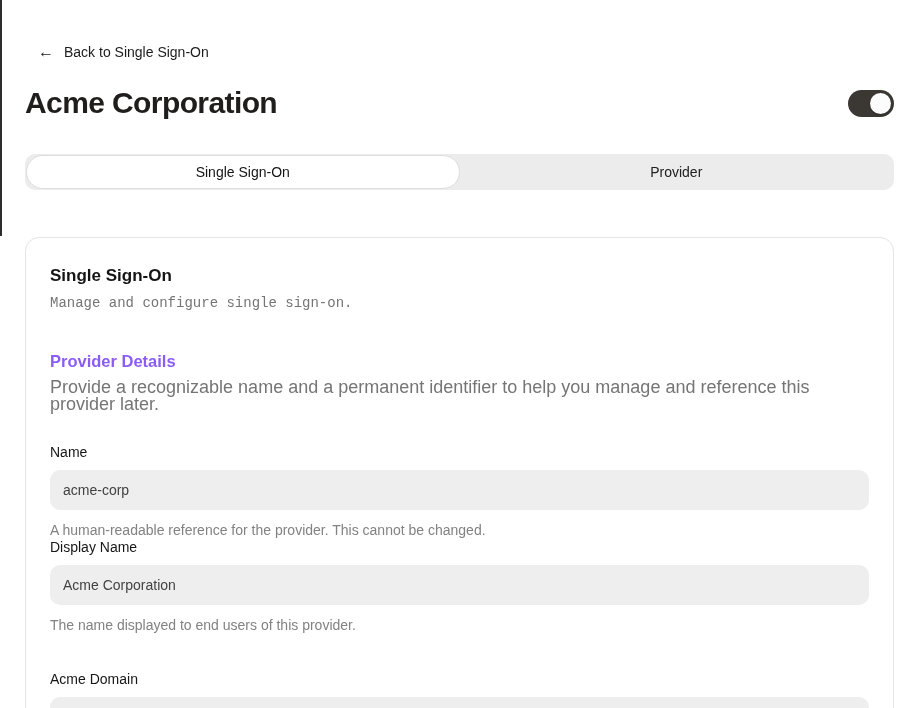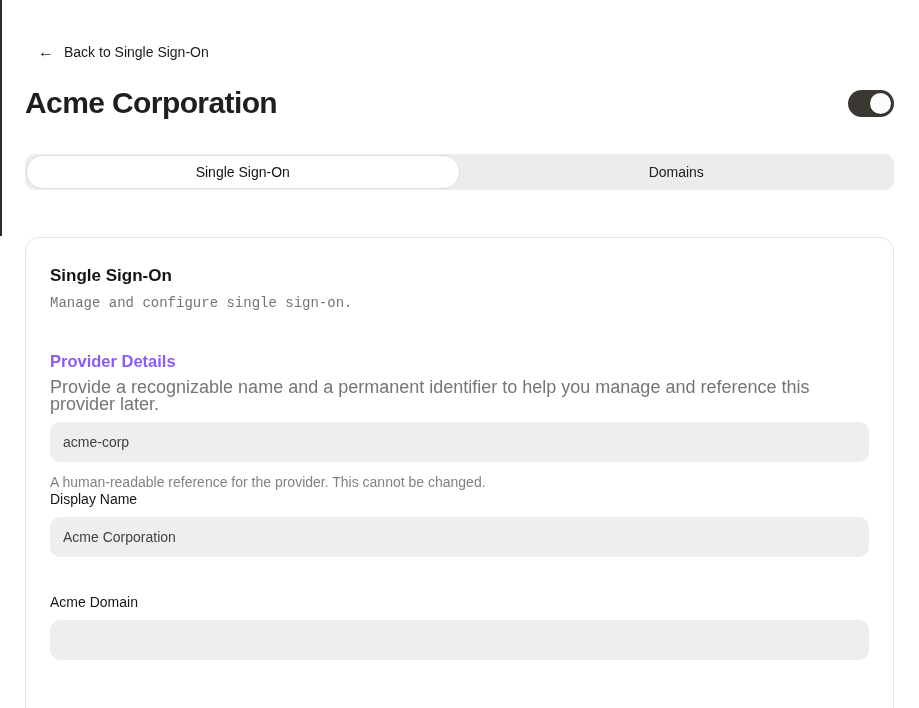--- a/index.html
+++ b/index.html
@@ -171,33 +171,35 @@
 
   <div class="title-row">
     <h1>Acme Corporation</h1>
     <div class="toggle">
       <div class="knob"></div>
     </div>
   </div>
 
   <div class="tabs">
     <div class="tab active">Single Sign-On</div>
-    <div class="tab">Domains</div>
+    <div class="tab">Provider</div>
   </div>
 
   <div class="card">
     <div class="card-heading">Single Sign-On</div>
     <div class="card-subheading">Manage and configure single sign-on.</div>
 
     <div class="section-heading">Provider Details</div>
     <div class="section-desc">Provide a recognizable name and a permanent identifier to help you manage and reference this provider later.</div>
 
+    <label class="field-label first">Name</label>
     <input class="text-input" type="text" readonly="" value="acme-corp" style="">
     <div class="helper">A human-readable reference for the provider. This cannot be changed.</div>
 
     <label class="field-label">Display Name</label>
     <input class="text-input" type="text" readonly="" value="Acme Corporation" style="">
+    <div class="helper">The name displayed to end users of this provider.</div>
 
     <label class="field-label spaced">Acme Domain</label>
     <input class="text-input" type="text" readonly="" value="" style="">
   </div>
 
 </div>
 
 </body></html>

